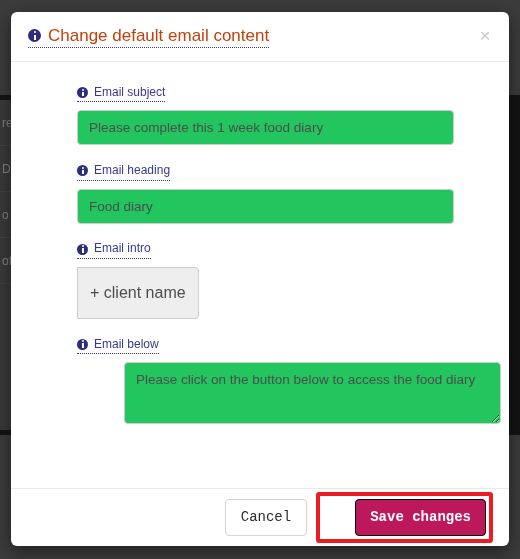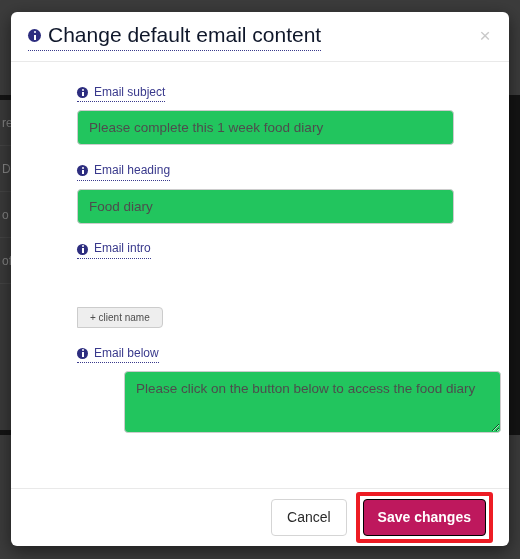--- a/index.html
+++ b/index.html
@@ -73,22 +73,22 @@
     border-bottom: 1px solid #e9e9e9;
     display: flex;
     align-items: center;
     padding: 0 14px 0 17px;
   }
 
   .modal-title {
     display: inline-flex;
     align-items: center;
     gap: 7px;
-    font-size: 21px;
-    color: #0f172a;
+    font-size: 17px;
+    color: #c2410c;
     border-bottom: 1px dotted #39398c;
     padding-bottom: 1px;
     line-height: 1.25;
   }
 
   .info-icon {
     display: inline-block;
     width: 13px;
     height: 13px;
     flex: 0 0 13px;
@@ -195,50 +195,50 @@
     border-top-right-radius: 0;
     border-bottom-right-radius: 0;
     border-right: none;
     flex: 1 1 auto;
     width: auto;
   }
   .input-group-append {
     flex: 0 0 auto;
     display: flex;
     align-items: center;
-    padding: 4px 12px;
+    padding: 16px 12px;
     background: #eeeeee;
     border: 1px solid #cccccc;
     border-top-right-radius: 4px;
     border-bottom-right-radius: 4px;
     color: #4d4d4d;
-    font-size: 10px;
+    font-size: 16px;
     cursor: pointer;
     white-space: nowrap;
-    margin-top: 40px;
   }
 
   .modal-footer {
     flex: 0 0 58px;
     border-top: 1px solid #e9e9e9;
     display: flex;
     align-items: center;
     justify-content: flex-end;
     gap: 9px;
     padding: 0 14px 0 0;
     position: relative;
   }
 
   .btn {
-    font-family: Liberation Sans, sans-serif;
+    font-family: Liberation Mono, monospace;
     font-size: 14px;
     border-radius: 4px;
     padding: 8px 15px;
     cursor: pointer;
     line-height: 1.3;
+    margin-left: 32px;
   }
 
   .btn-cancel {
     background: #ffffff;
     border: 1px solid #d5d5d5;
     color: #2b2b2b;
   }
 
   .btn-save {
     background: #be185d;

